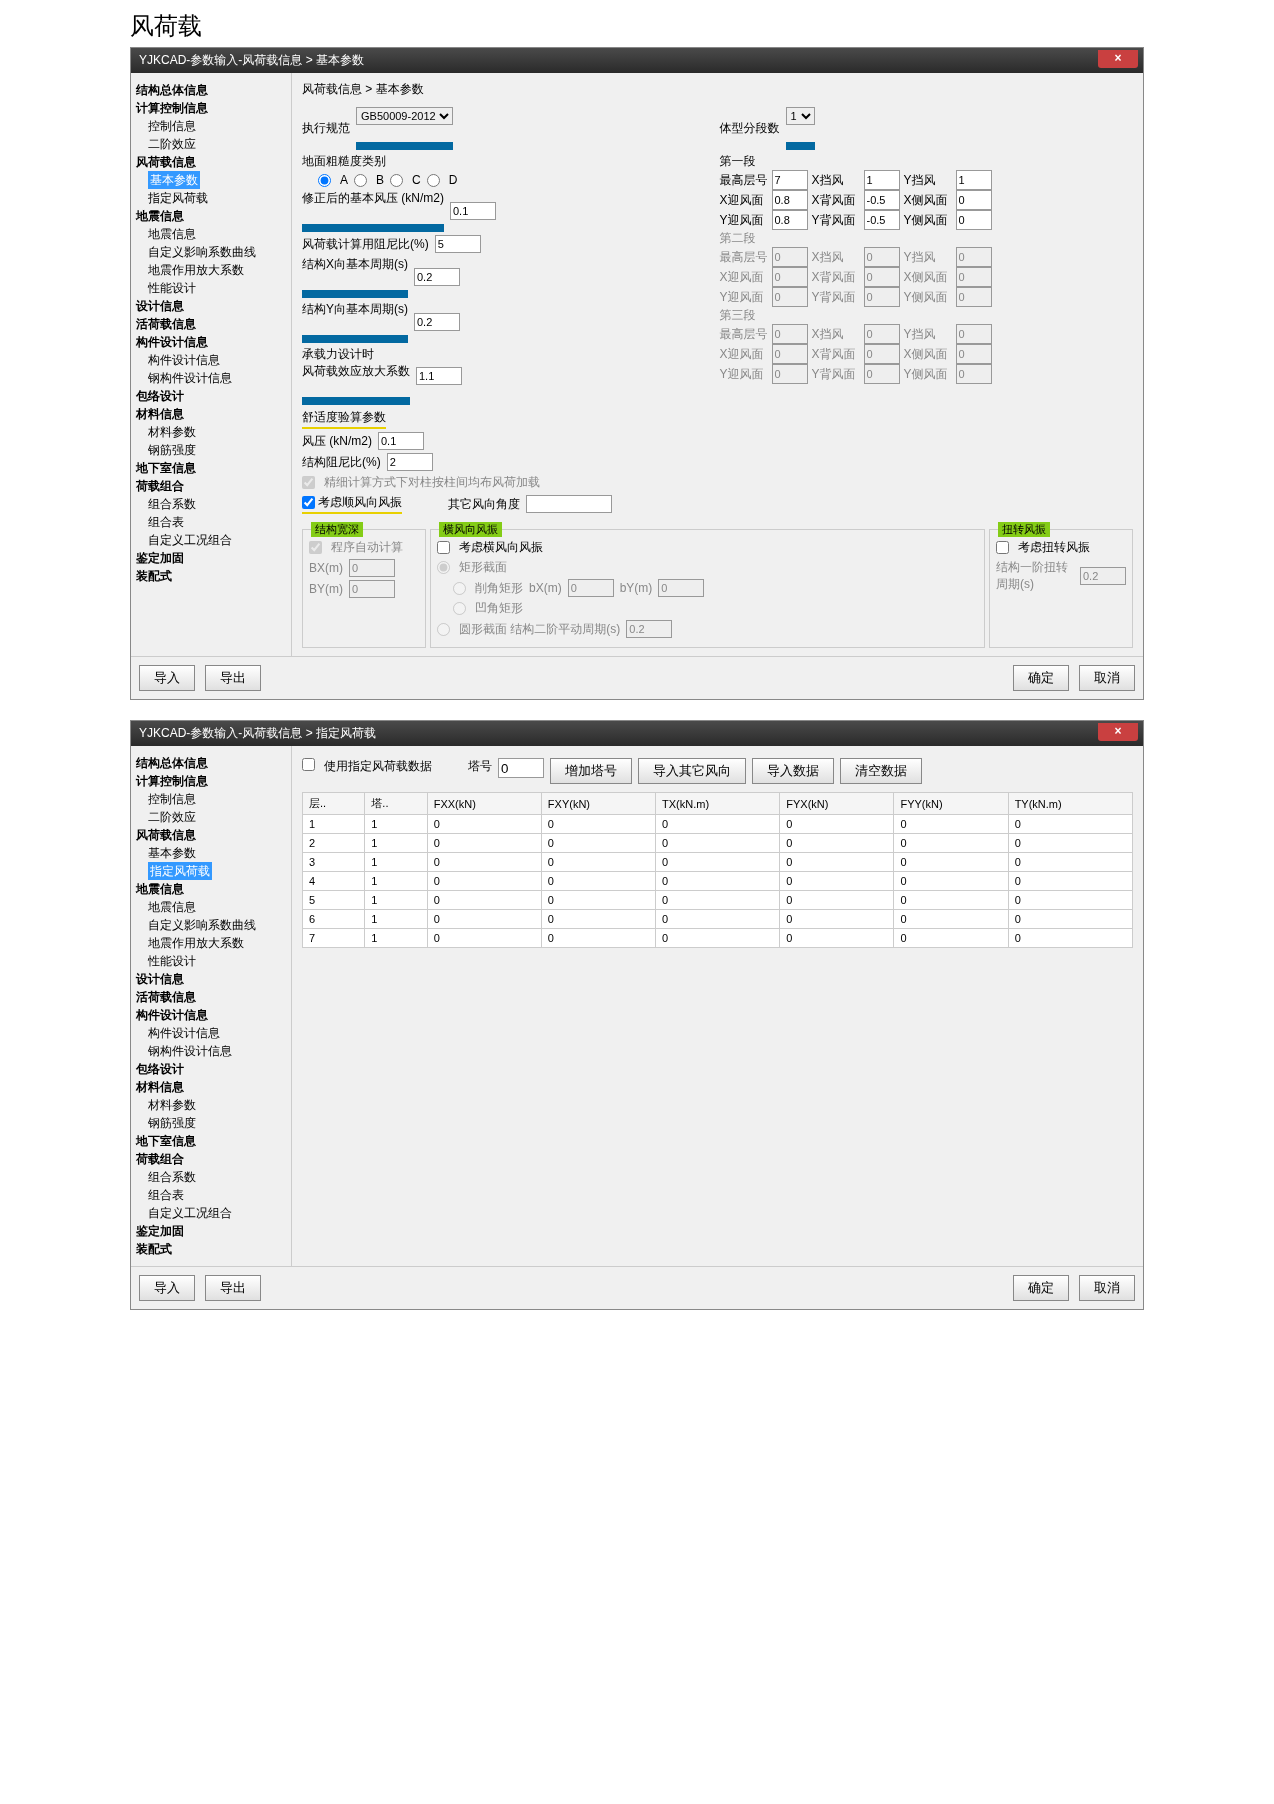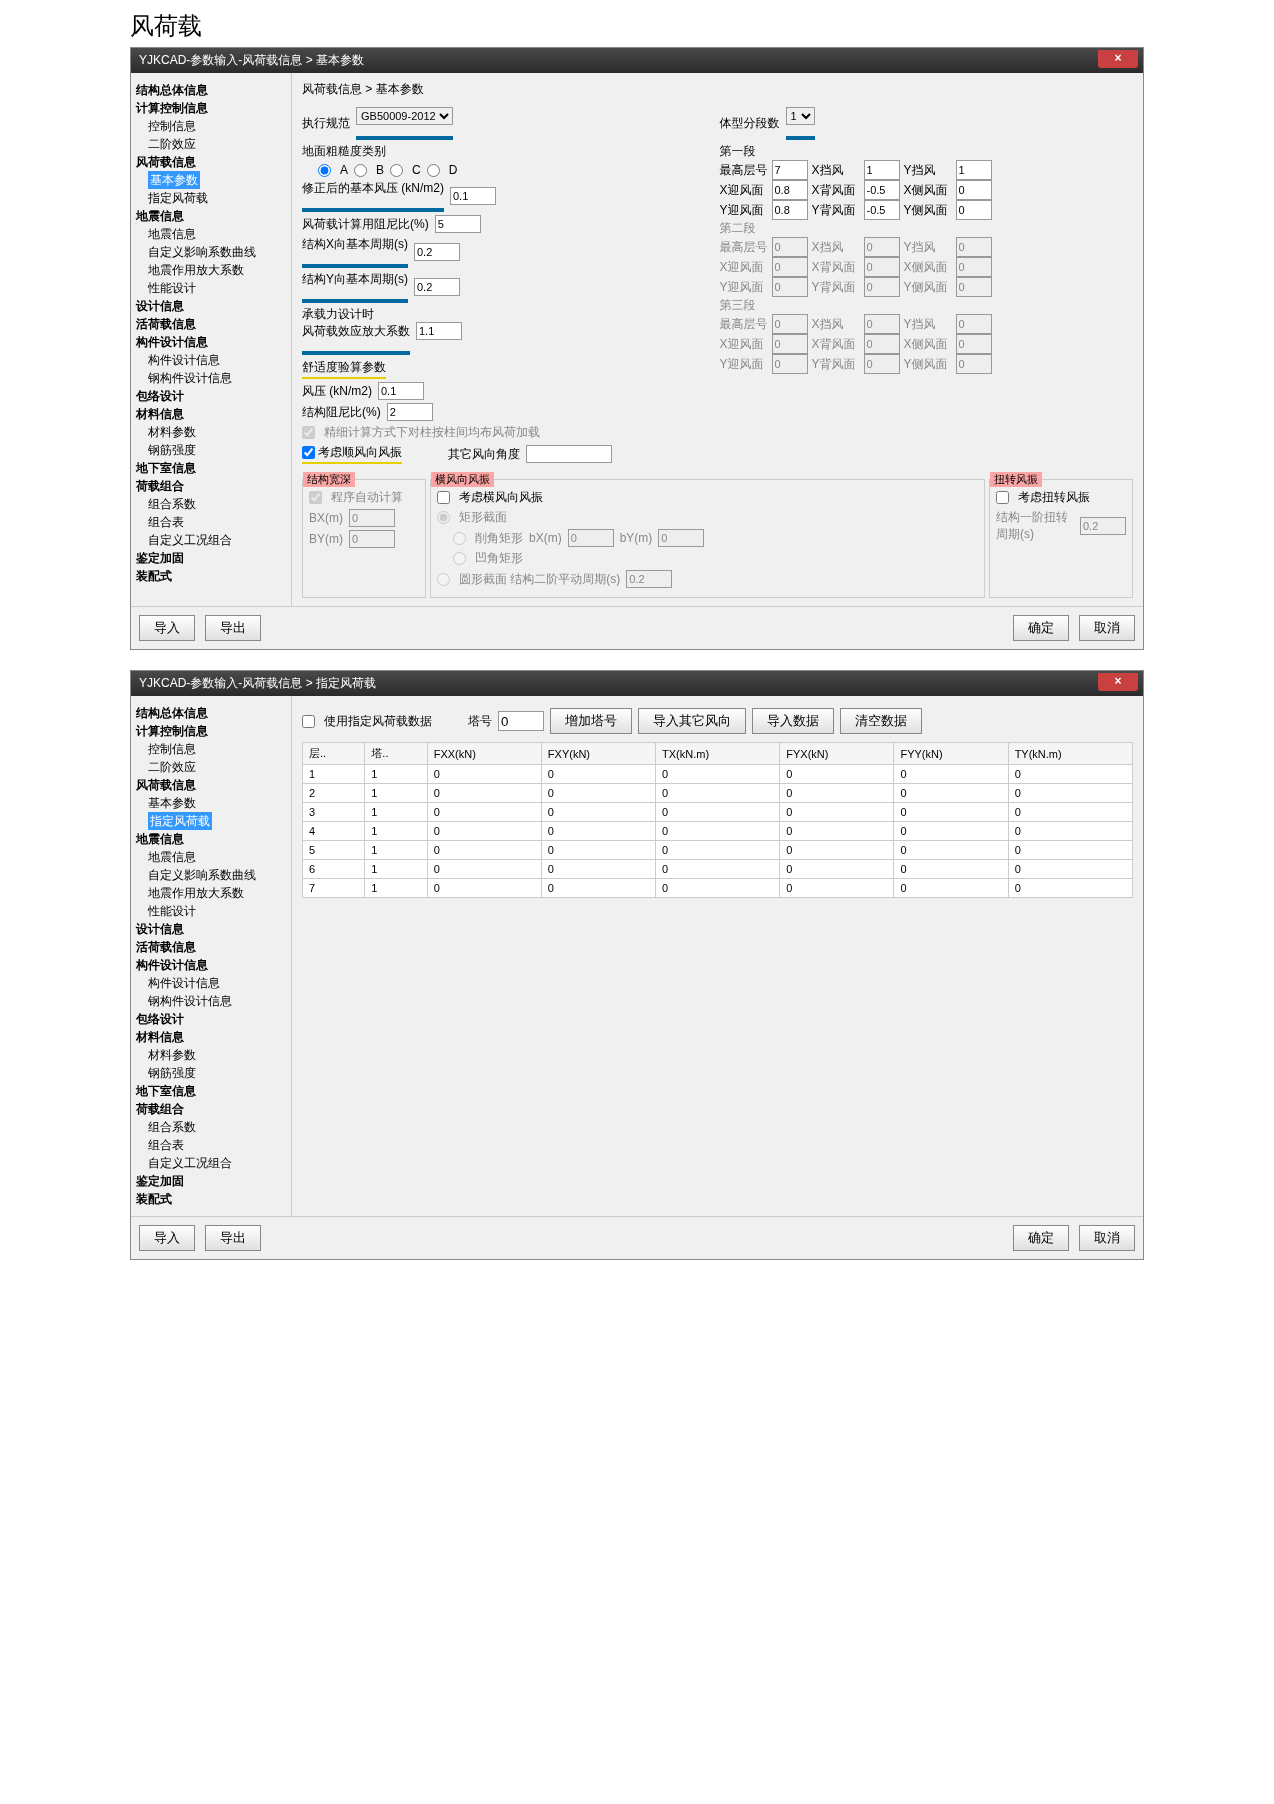--- a/index.html
+++ b/index.html
@@ -12,36 +12,36 @@
 .tree div{white-space:nowrap;cursor:pointer}
 .tree .b{font-weight:bold}
 .tree .i1{padding-left:12px}
 .tree .sel{background:#3399ff;color:#fff;display:inline-block;padding:0 2px}
 .content{flex:1;padding:8px 10px;font-size:12px}
 .breadcrumb{font-weight:normal;margin-bottom:6px}
 .row{display:flex;align-items:center;margin:3px 0;gap:6px}
 .row label{white-space:nowrap}
 .row input[type=text]{width:40px;height:16px;border:1px solid #999;padding:0 2px;font-size:11px}
 .row select{height:18px;font-size:11px;border:1px solid #999}
-.ur{border-bottom:4px solid #0369a1;display:inline-block;padding-bottom:11px}
+.ur{border-bottom:8px solid #0369a1;display:inline-block;padding-bottom:17px}
 .uy{border-bottom:2px solid #e8d000;display:inline-block;padding-bottom:1px}
 .cols{display:flex;gap:4px}
 .col{flex:1}
 .gbox{border:1px solid #ccc;padding:6px;margin-top:6px;position:relative}
-.gbox .gt{position:absolute;top:-8px;left:0;background:#fca5a5;padding:0 4px;font-size:11px}
+.gbox .gt{position:absolute;top:-8px;left:8px;background:#84cc16;padding:0 4px;font-size:11px}
 .g3r{display:flex;gap:4px;align-items:center;width:100%}
 .g3r span{width:48px}
 .g3r input{width:30px;height:16px;border:1px solid #999;font-size:11px}
 .footer{padding:8px;display:flex;gap:10px;border-top:1px solid #ccc;background:#f0f0f0}
 .btn{padding:3px 14px;border:1px solid #888;background:linear-gradient(#fff,#e0e0e0);cursor:pointer;font-size:13px}
 .spacer{flex:1}
 table.data{border-collapse:collapse;width:100%;background:#fff;font-size:11px}
 table.data th,table.data td{border:1px solid #ccc;padding:3px 6px;text-align:left}
 table.data th{background:#f5f5f5;font-weight:normal}
-.toolbar{display:flex;gap:6px;align-items:center;margin:4px 0 8px}
+.toolbar{display:flex;gap:6px;align-items:flex-start;margin:4px 0 8px}
 .toolbar input[type=text]{width:40px;height:16px;border:1px solid #999}
 input[type=checkbox],input[type=radio]{margin:0 3px 0 0;vertical-align:middle}
 input:disabled{background:#eee;color:#888}
 .dim{color:#888}
 </style>
 </head>
 <body>
 
 <div class="page-title">风荷载</div>
 

